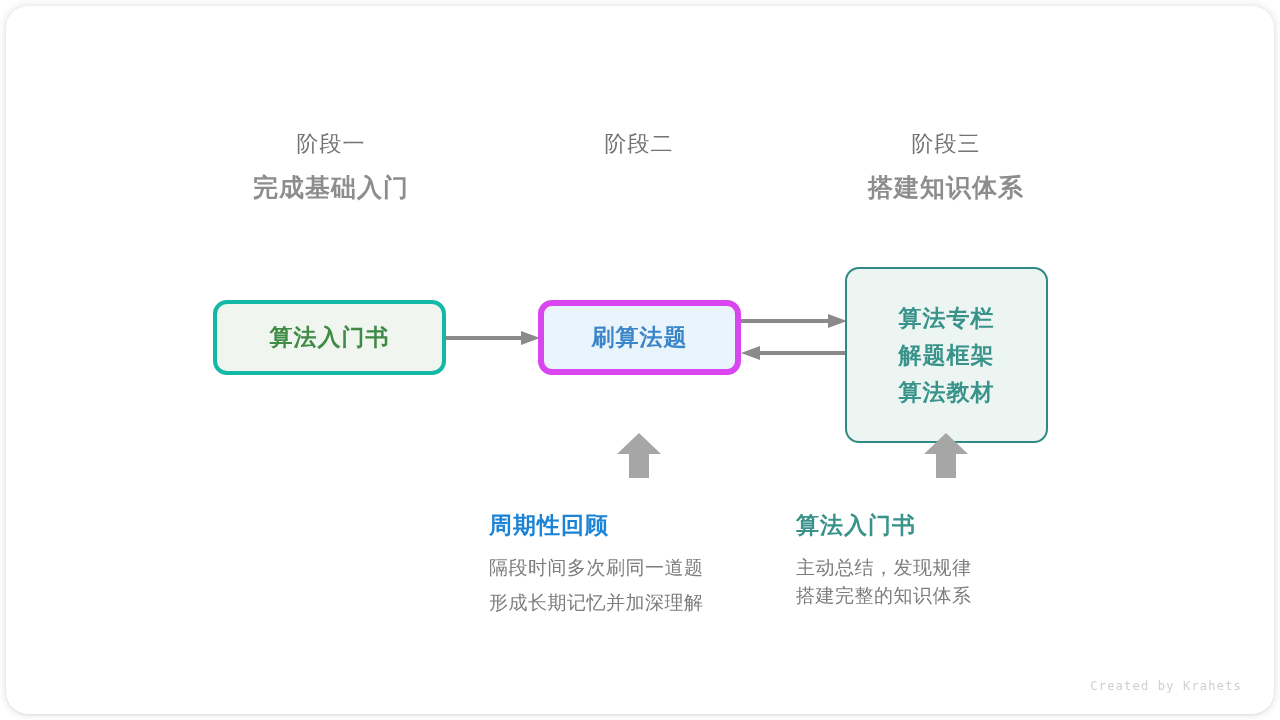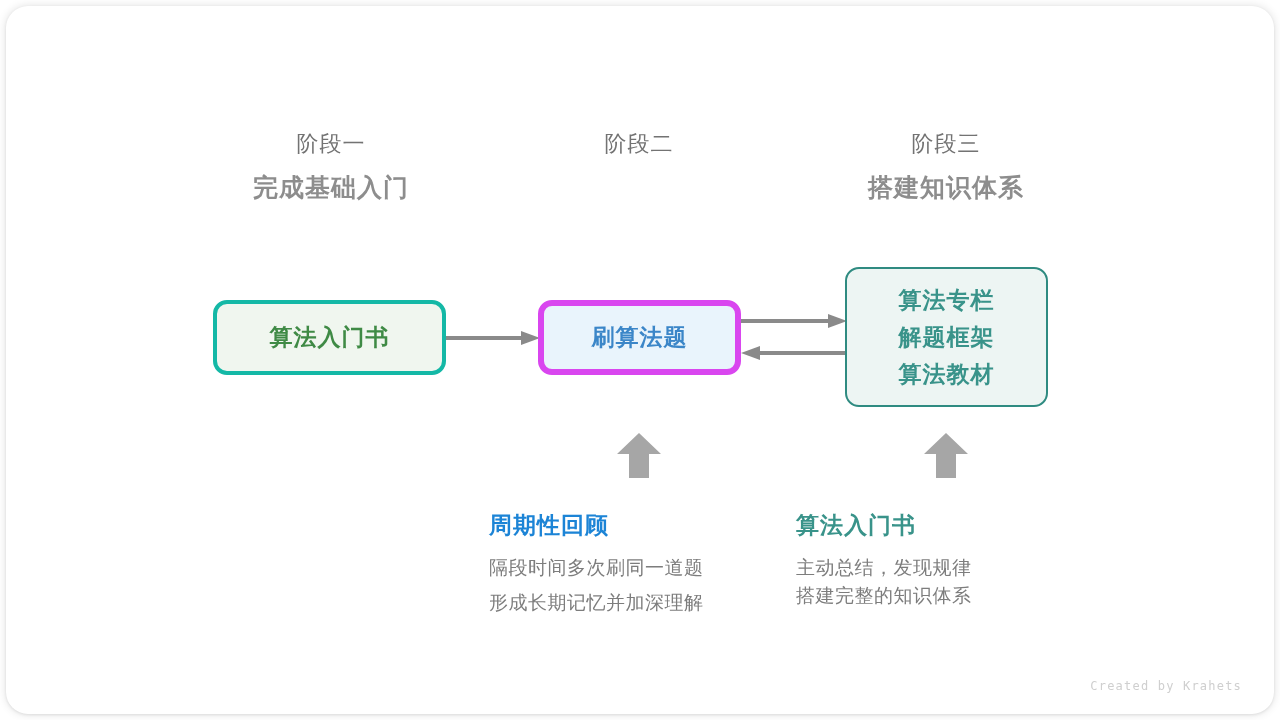--- a/index.html
+++ b/index.html
@@ -86,21 +86,21 @@
   }
   #node-practice {
     left: 538px; top: 300px;
     width: 203px; height: 75px;
     border: 6px solid #d946ef;
     background: #e9f4fc;
     color: #3b86c8;
   }
   #node-system {
     left: 845px; top: 267px;
-    width: 203px; height: 140px;
+    width: 203px; height: 176px;
     border: 2px solid #2f8b81;
     background: #edf5f3;
     color: #39938a;
   }
 
   
   .conn {
     position: absolute;
     height: 20px;
     display: block;

